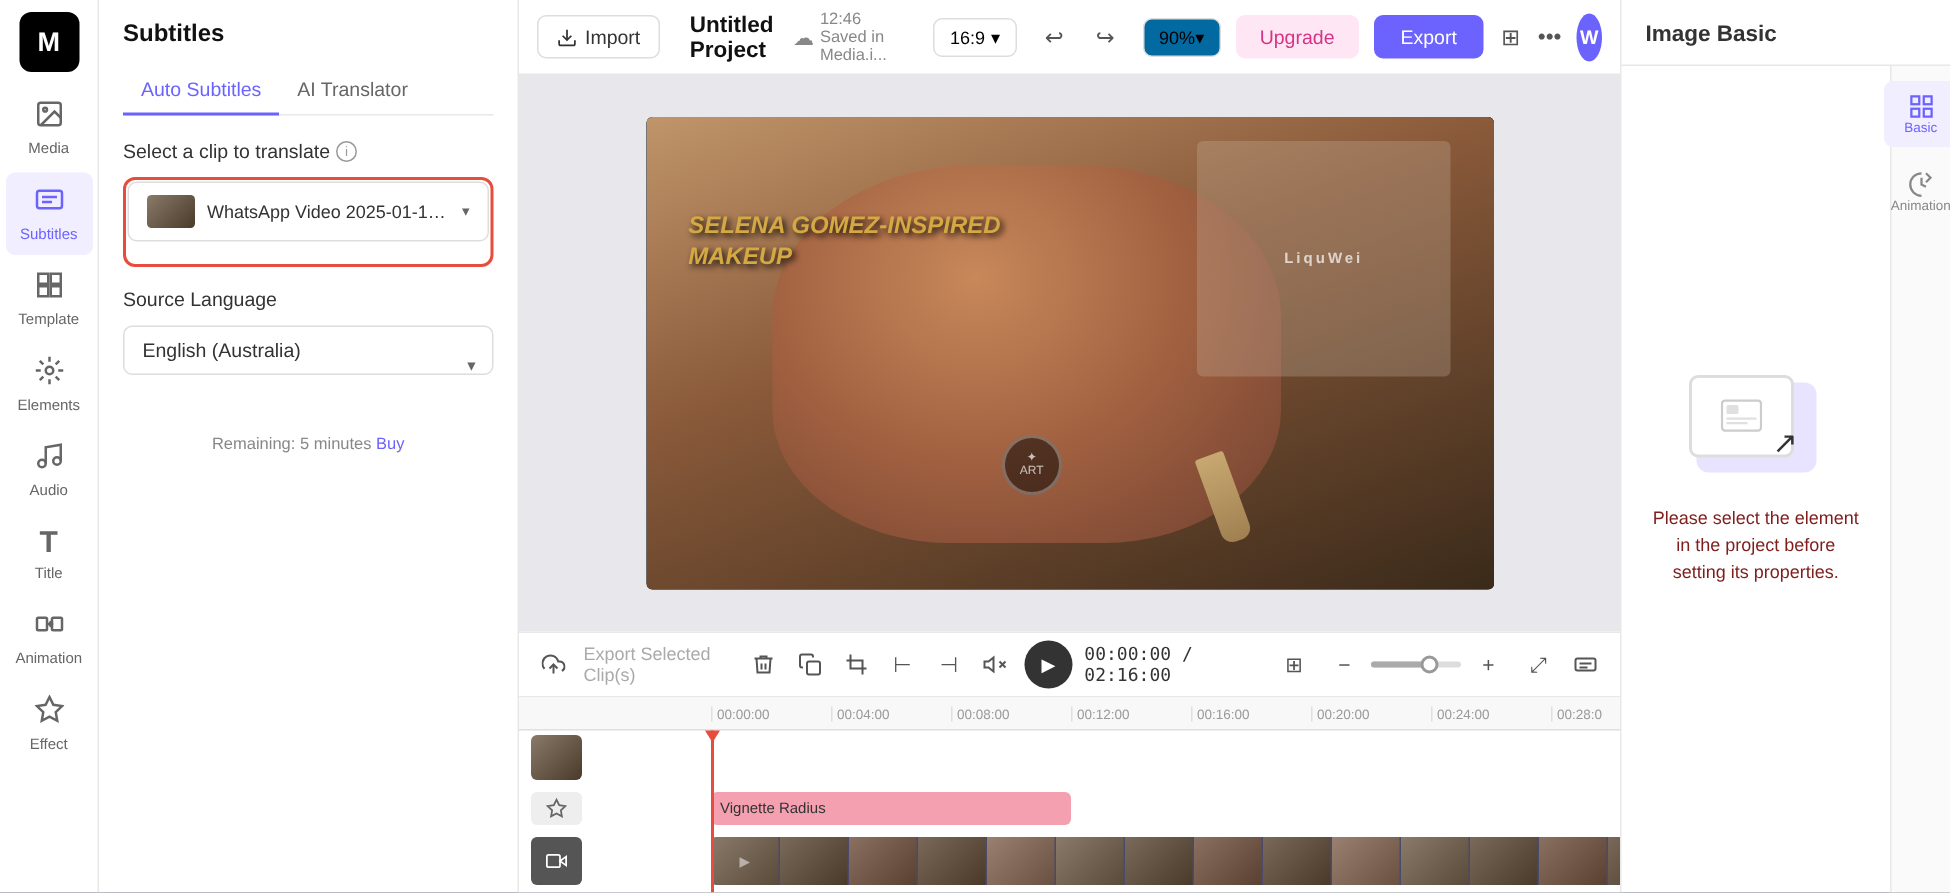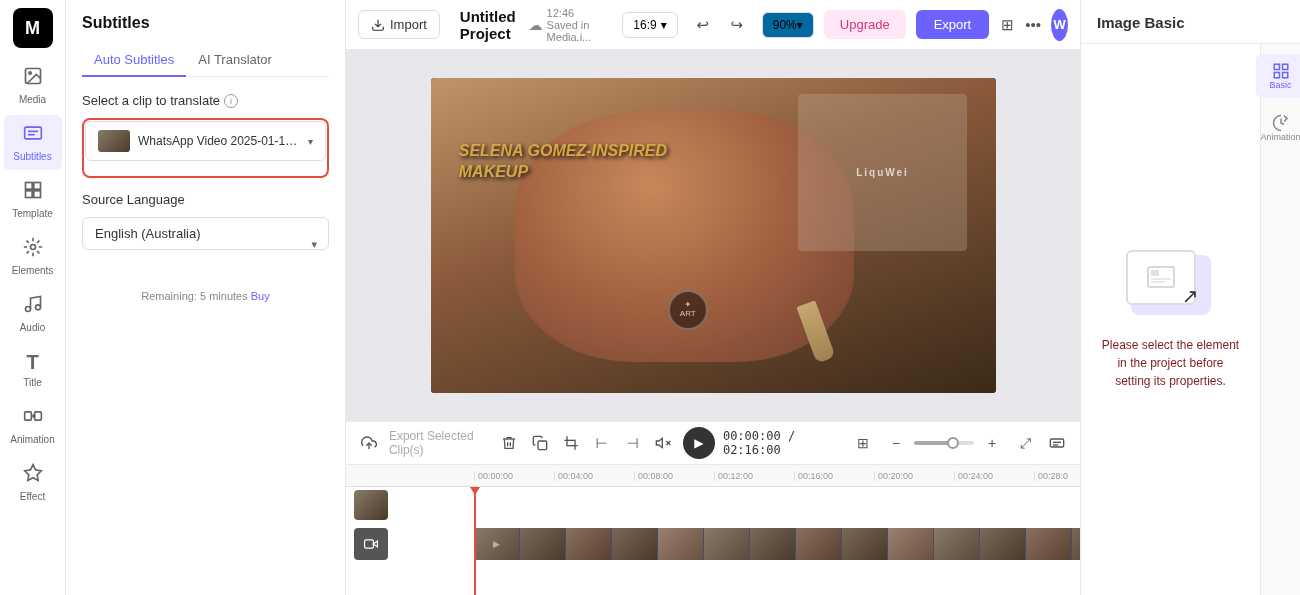--- a/index.html
+++ b/index.html
@@ -377,20 +377,30 @@
         </div>
       </div>
       <div class="timeline-body" style="position:relative;">
 
         <div class="playhead"></div>
 
         <div class="track" style="height:36px;position:relative;margin-bottom:2px;">
           <div style="position:absolute;left:-120px;width:34px;height:30px;background:linear-gradient(135deg,#8a7a6a,#4a3a2a);border-radius:4px;"></div>
         </div>
 
+        <div class="track" style="height:28px;position:relative;margin-bottom:2px;">
+          <div style="position:absolute;left:-120px;width:34px;height:22px;background:#eee;border-radius:4px;display:flex;align-items:center;justify-content:center;">
+            <svg width="14" height="14" viewBox="0 0 24 24" fill="none" stroke="#666" stroke-width="2">
+                <polygon points="12 2 15.09 8.26 22 9.27 17 14.14 18.18 21.02 12 17.77 5.82 21.02 7 14.14 2 9.27 8.91 8.26 12 2"></polygon>
+              </svg>
+          </div>
+          <div class="track-clip clip-effect" style="background:#f5a0b0;left:0;width:240px;height:22px;top:3px;border-radius:4px;padding:0 6px;display:flex;align-items:center;">
+            <span style="font-size:10px;color:#333;">Vignette Radius</span>
+          </div>
+        </div>
 
         <div class="track" style="height:38px;position:relative;">
           <div style="position:absolute;left:-120px;width:34px;height:32px;background:#555;border-radius:4px;display:flex;align-items:center;justify-content:center;">
             <svg width="14" height="14" viewBox="0 0 24 24" fill="none" stroke="#fff" stroke-width="2">
                 <polygon points="23 7 16 12 23 17 23 7"></polygon>
                 <rect x="1" y="5" width="15" height="14" rx="2"></rect>
               </svg>
           </div>
           <div style="position:absolute;left:0;width:1090px;height:32px;top:3px;border-radius:4px;overflow:hidden;display:flex;gap:1px;background:#4a4a6a;">
 

